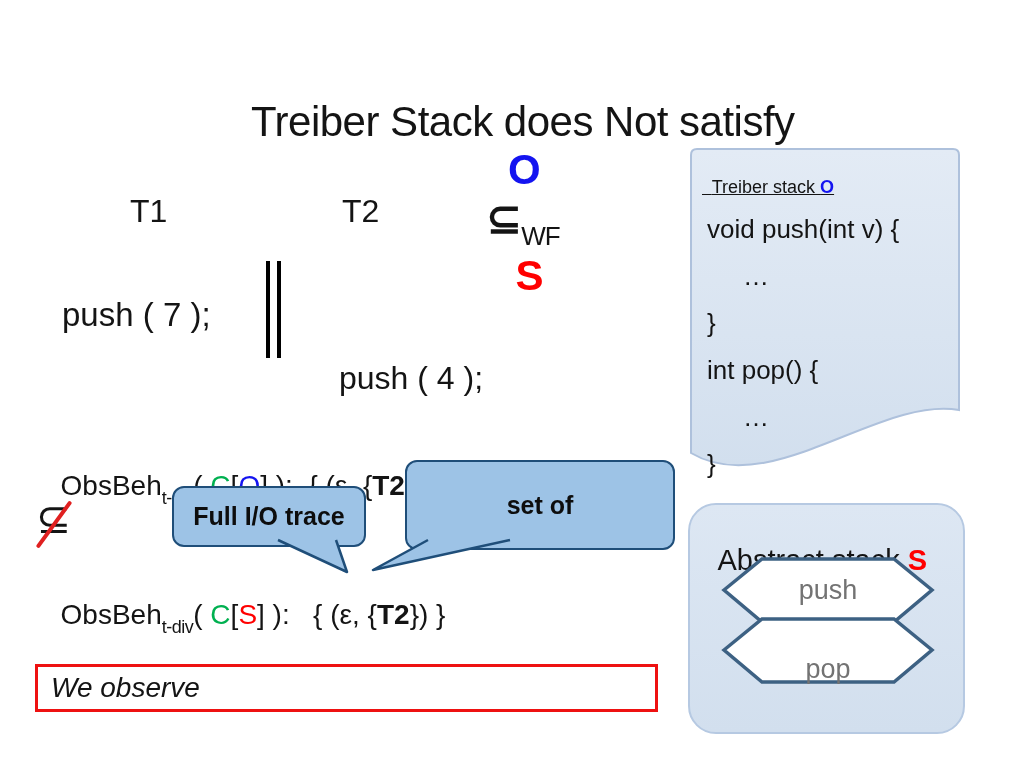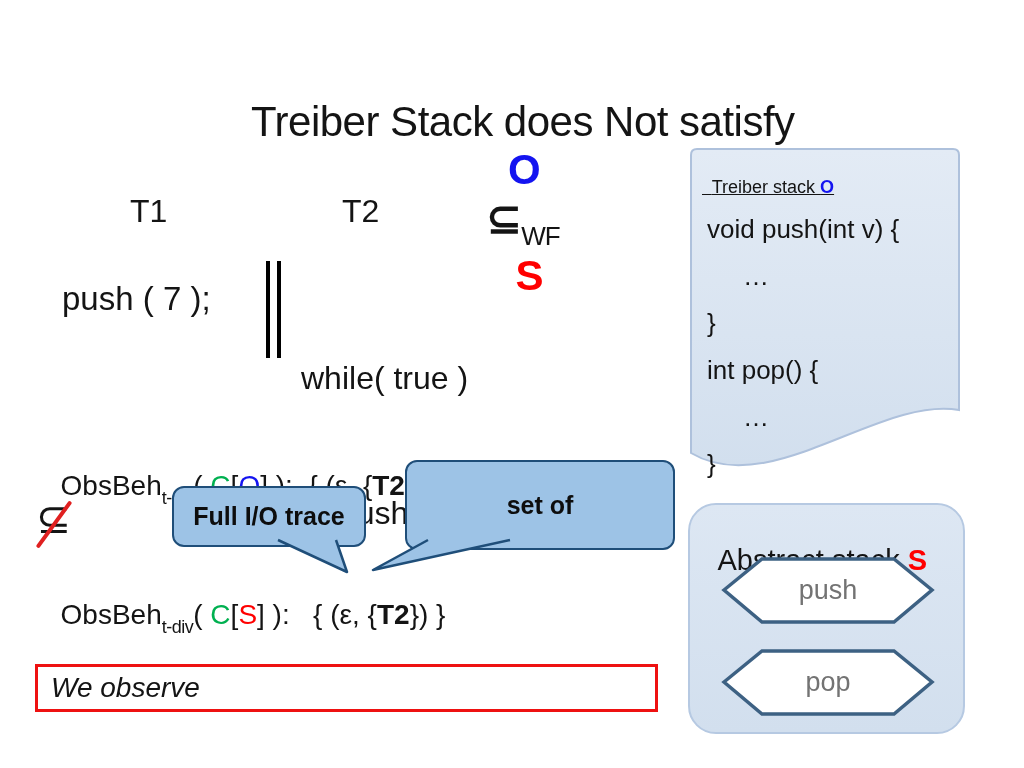--- a/index.html
+++ b/index.html
@@ -73,38 +73,37 @@
     left:688px;top:503px;width:277px;height:231px;box-sizing:border-box;
     background:linear-gradient(180deg,#dde7f3,#d2dfee);
     border:2.5px solid #b6c9e2;border-radius:28px;z-index:1;
   }
   .abs-title{left:703px;top:511px;font-size:29px;z-index:2;white-space:pre;}
   .abs-title .spec-s{color:#ff0000;font-weight:bold;}
   .hex{display:flex;align-items:center;justify-content:center;z-index:2;}
   .hex svg{position:absolute;inset:0;}
   .hex span{position:relative;z-index:1;color:#737373;font-size:27px;}
   #hex-push{left:721px;top:556px;width:214px;height:69px;}
-  #hex-pop{left:721px;top:648px;width:214px;height:69px;}
+  #hex-pop{left:721px;top:616px;width:214px;height:69px;align-items:flex-end;}
 </style>
 </head>
 <body>
 
 <div class="abs title">
   <span>Treiber Stack does Not satisfy</span>
   <span class="impl-o">O</span>
   <span class="subset">⊆</span><span class="subset-sub">WF</span>
   <span class="spec-s">S</span>
 </div>
 
 <div class="abs thread-label" style="left:130px;top:193px;">T1</div>
 <div class="abs thread-label" style="left:342px;top:193px;">T2</div>
-<div class="abs code-big" style="left:62px;top:280px;text-align:right;">push ( 7 );</div>
+<div class="abs code-big" style="left:62px;top:296px;text-align:right;">push ( 7 );</div>
 <div class="abs parallel"></div>
 <div class="abs t2block">
-  <div>while( true )</div>
   <div class="line2">push ( 4 );</div>
 </div>
 
 <div class="abs obsline" style="left:45px;top:438px;">
   <span>ObsBeh</span><sub>t-div</sub><span>( </span><span class="ctx-c">C</span><span>[</span><span class="impl-o-inline">O</span><span>]</span><span> ):  </span><span>{ (ε, {</span><span class="bold">T2</span><span>}),  (ε, {</span><span class="bold">T1, T2</span><span>}) }</span>
 </div>
 
 <div class="abs notsub">⊆</div>
 <div class="abs notsub-slash"></div>
 

